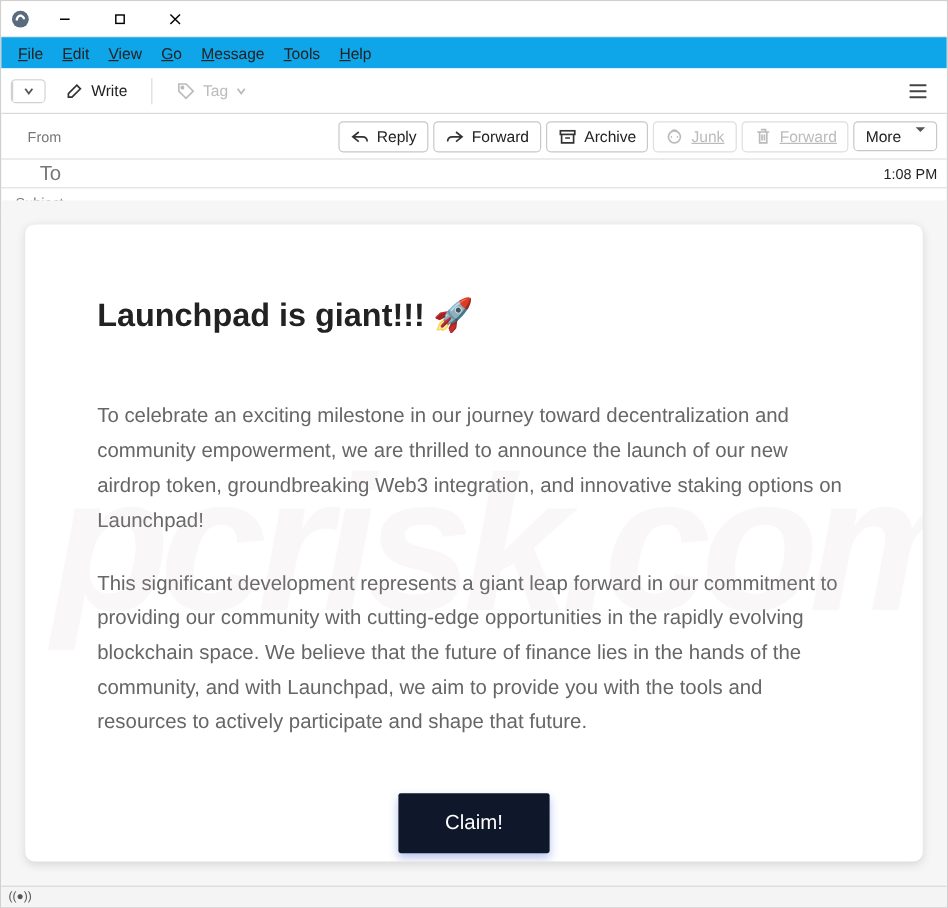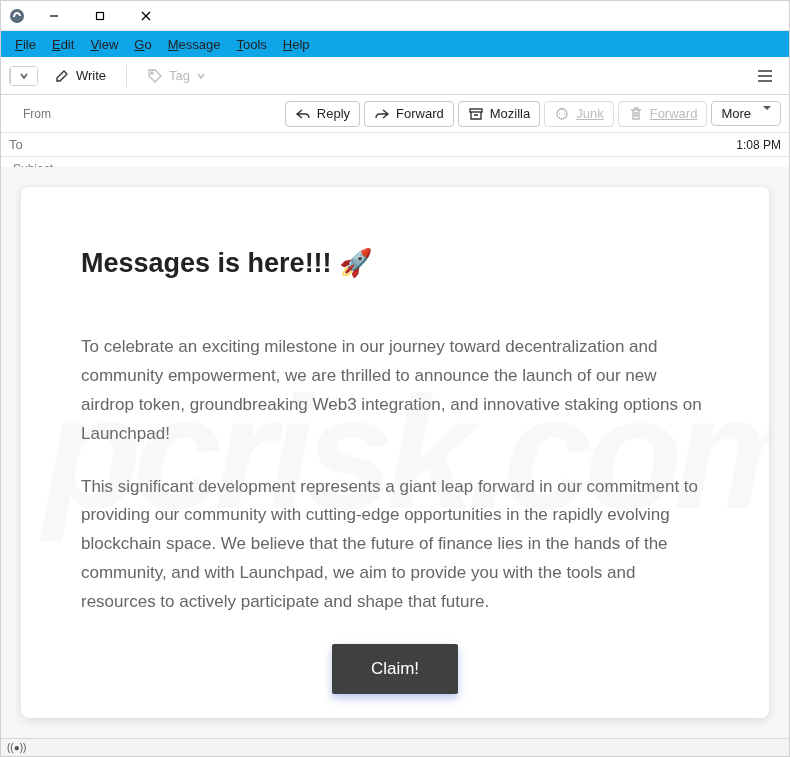--- a/index.html
+++ b/index.html
@@ -134,22 +134,22 @@
     
     .to-row {
       height: 24px;
       display: flex;
       align-items: center;
       padding: 0 8px;
       border-bottom: 1px solid #e0e0e0;
     }
     .to-row .label-to {
       width: 44px;
-      text-align: left;
-      font-size: 13px;
+      text-align: right;
+      font-size: 17px;
       color: #777;
       padding-right: 2px;
     }
     .to-row .time {
       font-size: 12px;
       color: #222;
     }
 
     
     .subject-row {
@@ -196,22 +196,22 @@
       line-height: 1.7;
       color: #666;
       margin-bottom: 24px;
     }
     .claim-btn {
       display: block;
       width: 126px;
       height: 50px;
       line-height: 50px;
       text-align: center;
-      margin: 27px auto 0 auto;
-      background: #404040;
+      margin: 44px auto 0 auto;
+      background: #0f172a;
       box-shadow: 0 4px 8px rgba(50,90,200,0.35);
       color: #fff;
       font-size: 17px;
       border-radius: 2px;
       cursor: pointer;
     }
     
     .watermark {
       position: absolute;
       top: 50%; left: 50%;
@@ -345,21 +345,21 @@
     </span>
     <span>Forward</span>
   </div>
   <div class="hdr-btn">
     <span class="icon-slot">
       <svg viewBox="0 0 16 16" fill="none" stroke="#333" stroke-width="1.4">
           <rect x="2" y="3" width="12" height="3"></rect>
           <path d="M3 6 L3 13 L13 13 L13 6 M6 9 L10 9"></path>
         </svg>
     </span>
-    <span>Mozilla</span>
+    <span>Archive</span>
   </div>
   <div class="hdr-btn disabled">
     <span class="icon-slot">
       <svg viewBox="0 0 16 16" fill="none" stroke="#bbb" stroke-width="1.4">
           <circle cx="8" cy="8" r="5"></circle>
           <path d="M6 4 C6 2 10 2 10 4 M5 8 L6 8 M10 8 L11 8"></path>
         </svg>
     </span>
     <span>Junk</span>
   </div>
@@ -383,21 +383,21 @@
   <span class="time">1:08 PM</span>
 </div>
 
 <div class="subject-row">
   <span class="label-subject">Subject</span>
 </div>
 
 <div class="body-panel">
   <div class="email-card">
     <div class="watermark">pcrisk.com</div>
-    <div class="email-heading">Messages is here!!! 🚀</div>
+    <div class="email-heading">Launchpad is giant!!! 🚀</div>
     <div class="email-para">To celebrate an exciting milestone in our journey toward decentralization and community empowerment, we are thrilled to announce the launch of our new airdrop token, groundbreaking Web3 integration, and innovative staking options on Launchpad!</div>
     <div class="email-para">This significant development represents a giant leap forward in our commitment to providing our community with cutting-edge opportunities in the rapidly evolving blockchain space. We believe that the future of finance lies in the hands of the community, and with Launchpad, we aim to provide you with the tools and resources to actively participate and shape that future.</div>
     <div class="claim-btn">Claim!</div>
   </div>
 </div>
 
 <div class="status-bar">
   <span class="net-icon">((●))</span>
 </div>
 

